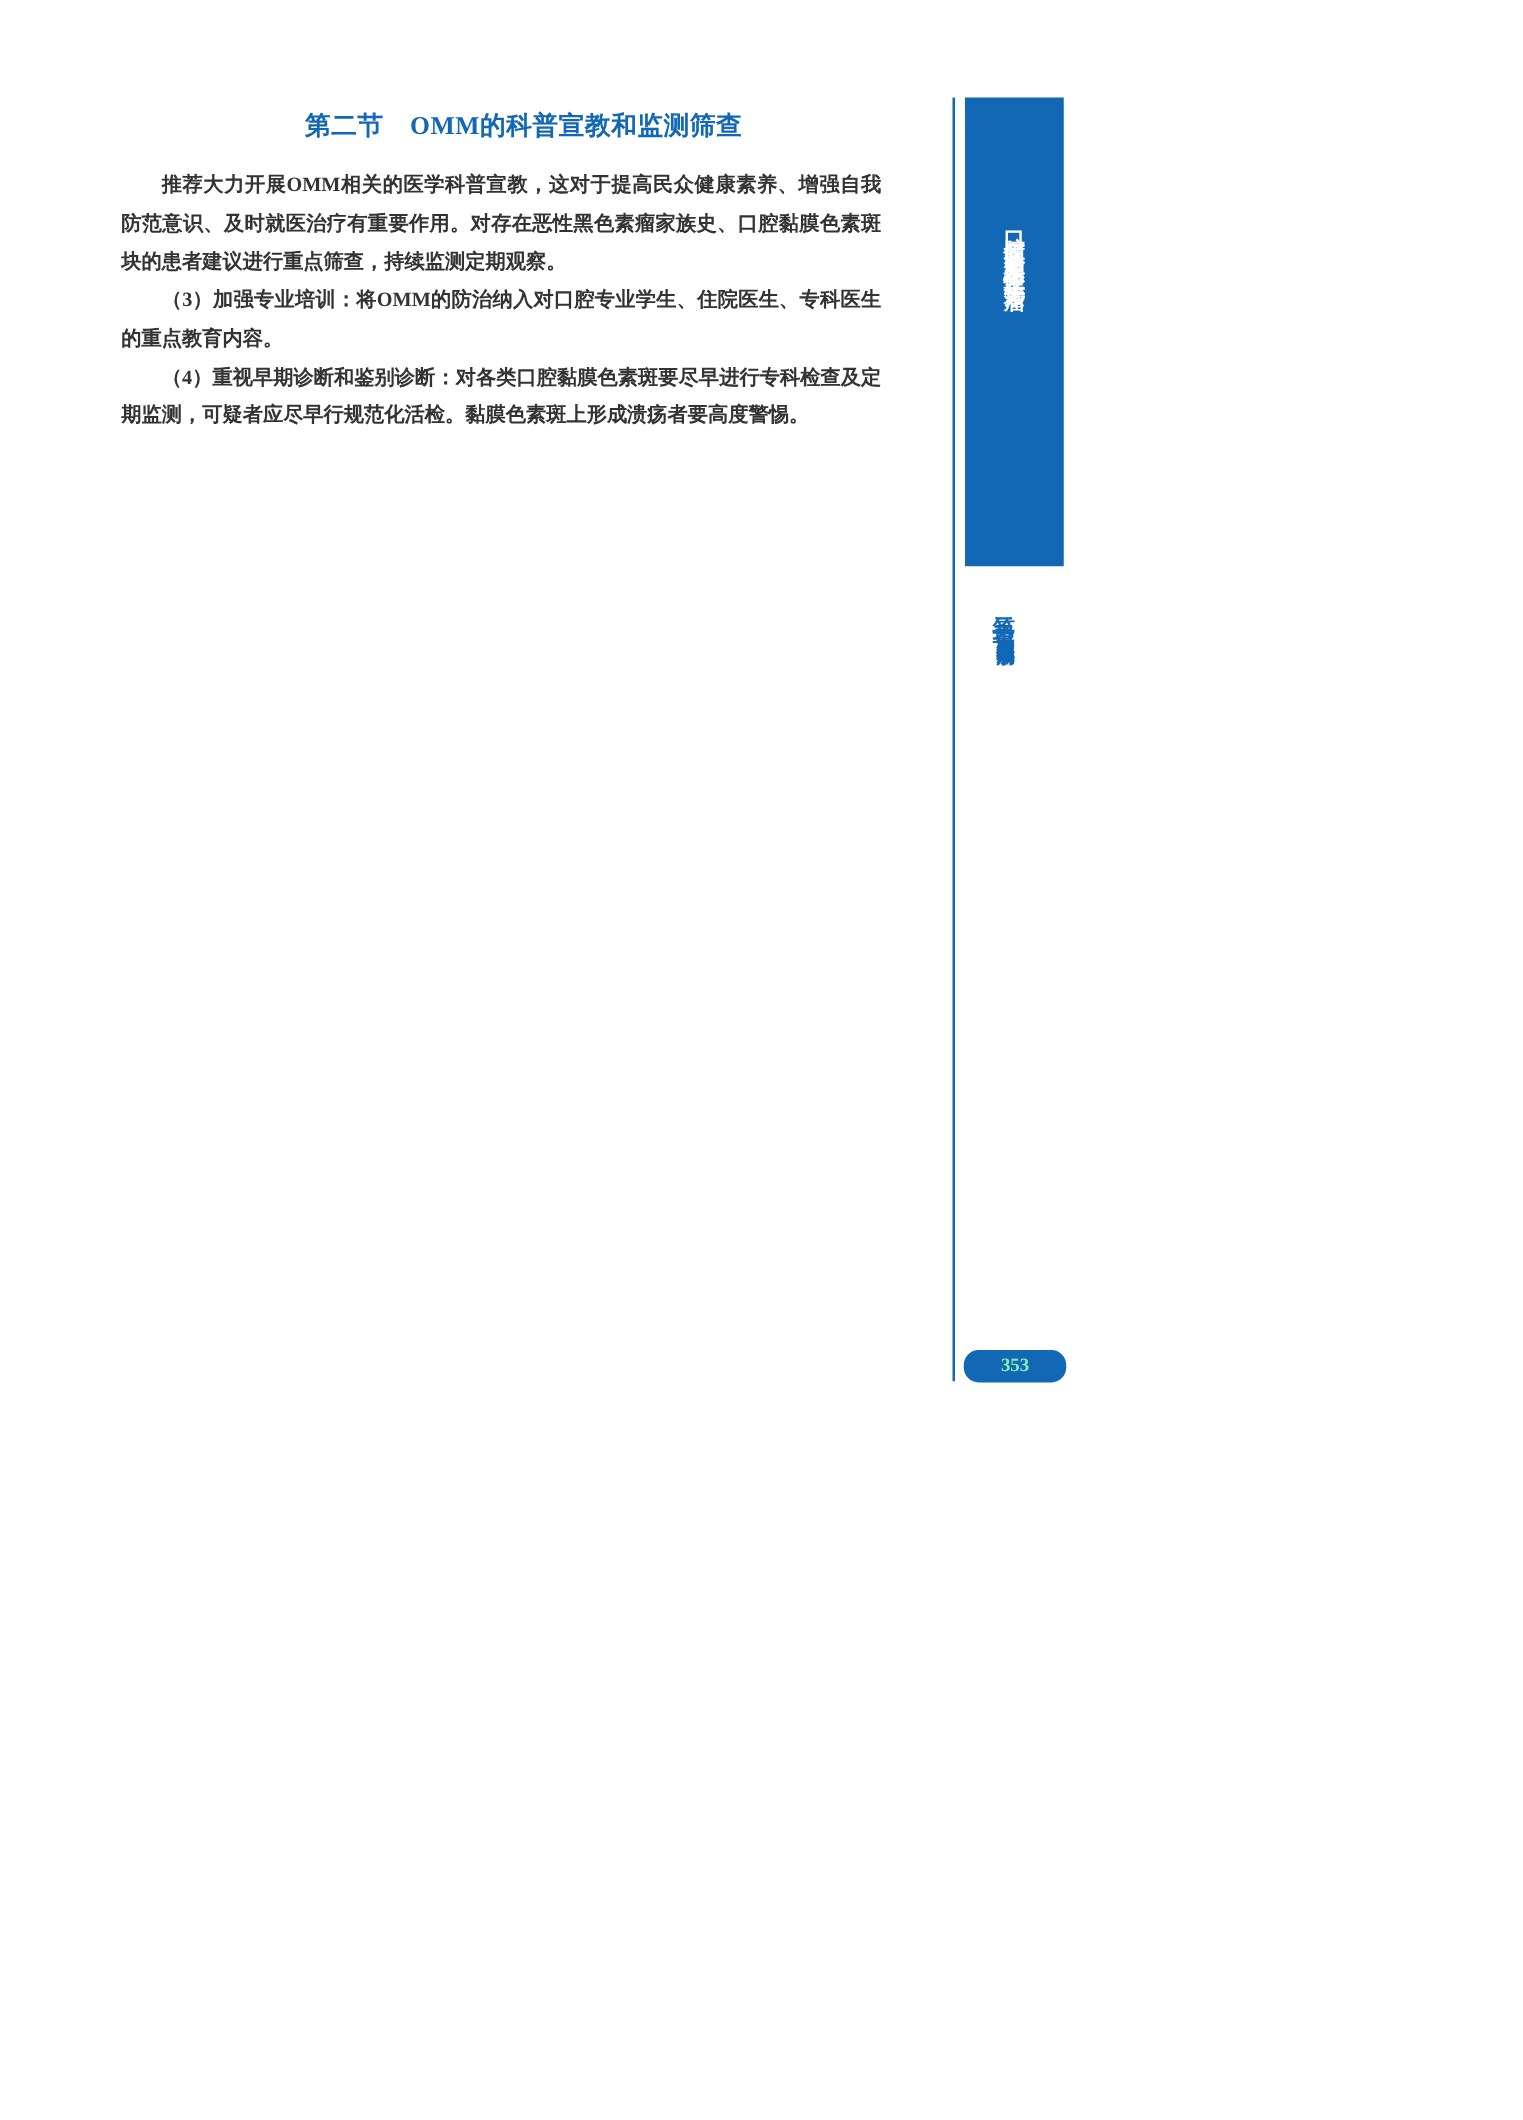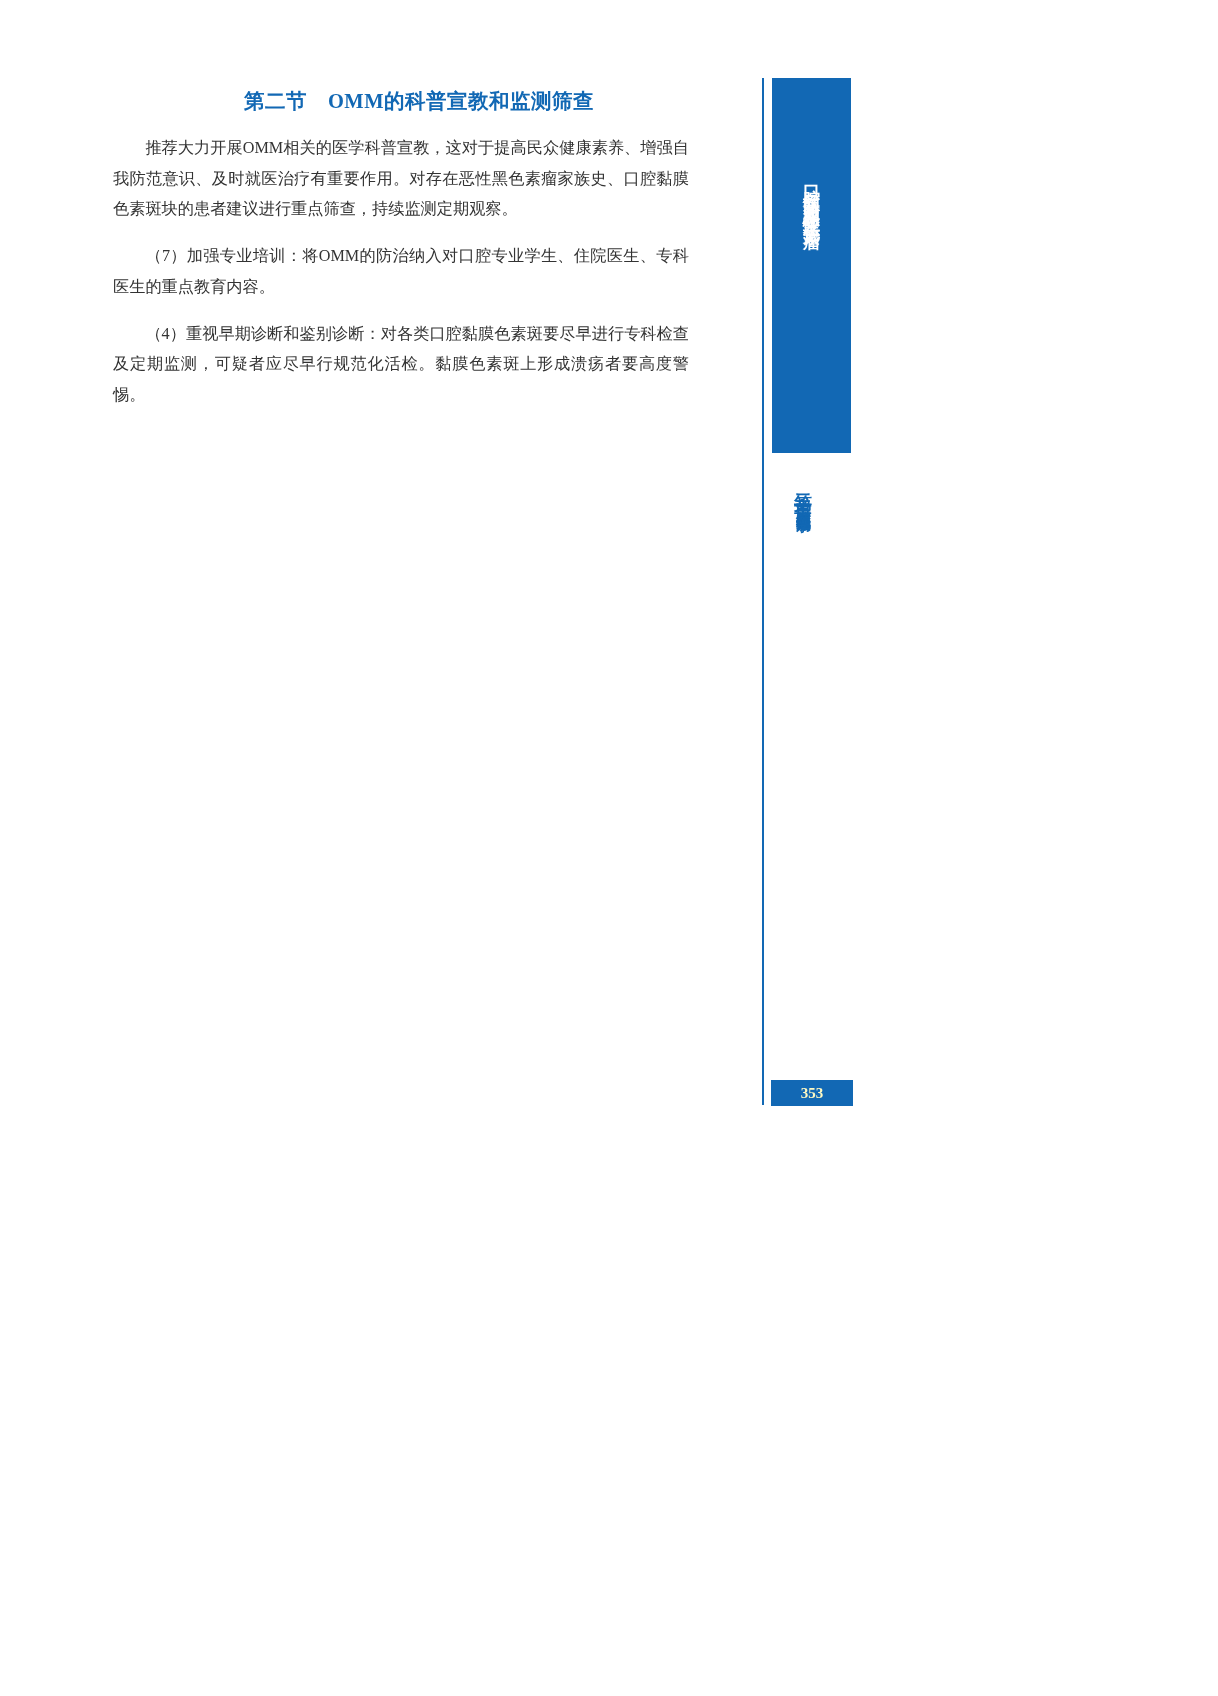--- a/index.html
+++ b/index.html
@@ -27,22 +27,23 @@
     margin: 0 0 19px 0;
     padding-left: 36px;
     letter-spacing: 0.5px;
     text-align: center;
   }
   .body-par {
     font-size: 16.2px;
     line-height: 30.7px;
     color: #333333;
     text-align: justify;
-    margin: 16px;
+    margin: 0;
     text-indent: 2em;
+    font-weight: bold;
   }
 
   
   .side-rule {
     position: absolute;
     left: 762px;
     top: 78px;
     width: 2px;
     height: 1027px;
     background: #1268b4;
@@ -89,35 +90,36 @@
     letter-spacing: 0.6px;
     font-weight: bold;
   }
   .page-badge {
     position: absolute;
     left: 771px;
     top: 1080px;
     width: 82px;
     height: 26px;
     background: #1268b4;
-    color: #fef9c3;
+    color: #86efac;
     font-weight: bold;
     font-size: 15px;
     display: flex;
     align-items: center;
     justify-content: center;
+    border-radius: 12px;
   }
 </style>
 </head>
 <body>
 
 <div class="main-text">
   <h1 class="section-title">第二节　OMM的科普宣教和监测筛查</h1>
   <p class="body-par">推荐大力开展OMM相关的医学科普宣教，这对于提高民众健康素养、增强自我防范意识、及时就医治疗有重要作用。对存在恶性黑色素瘤家族史、口腔黏膜色素斑块的患者建议进行重点筛查，持续监测定期观察。</p>
-  <p class="body-par">（7）加强专业培训：将OMM的防治纳入对口腔专业学生、住院医生、专科医生的重点教育内容。</p>
+  <p class="body-par">（3）加强专业培训：将OMM的防治纳入对口腔专业学生、住院医生、专科医生的重点教育内容。</p>
   <p class="body-par">（4）重视早期诊断和鉴别诊断：对各类口腔黏膜色素斑要尽早进行专科检查及定期监测，可疑者应尽早行规范化活检。黏膜色素斑上形成溃疡者要高度警惕。</p>
 </div>
 
 <div class="side-rule"></div>
 
 <div class="side-tab">
   <span class="vtext">口腔颌面黏膜恶性黑色素瘤</span>
 </div>
 
 <div class="chapter-marker">

